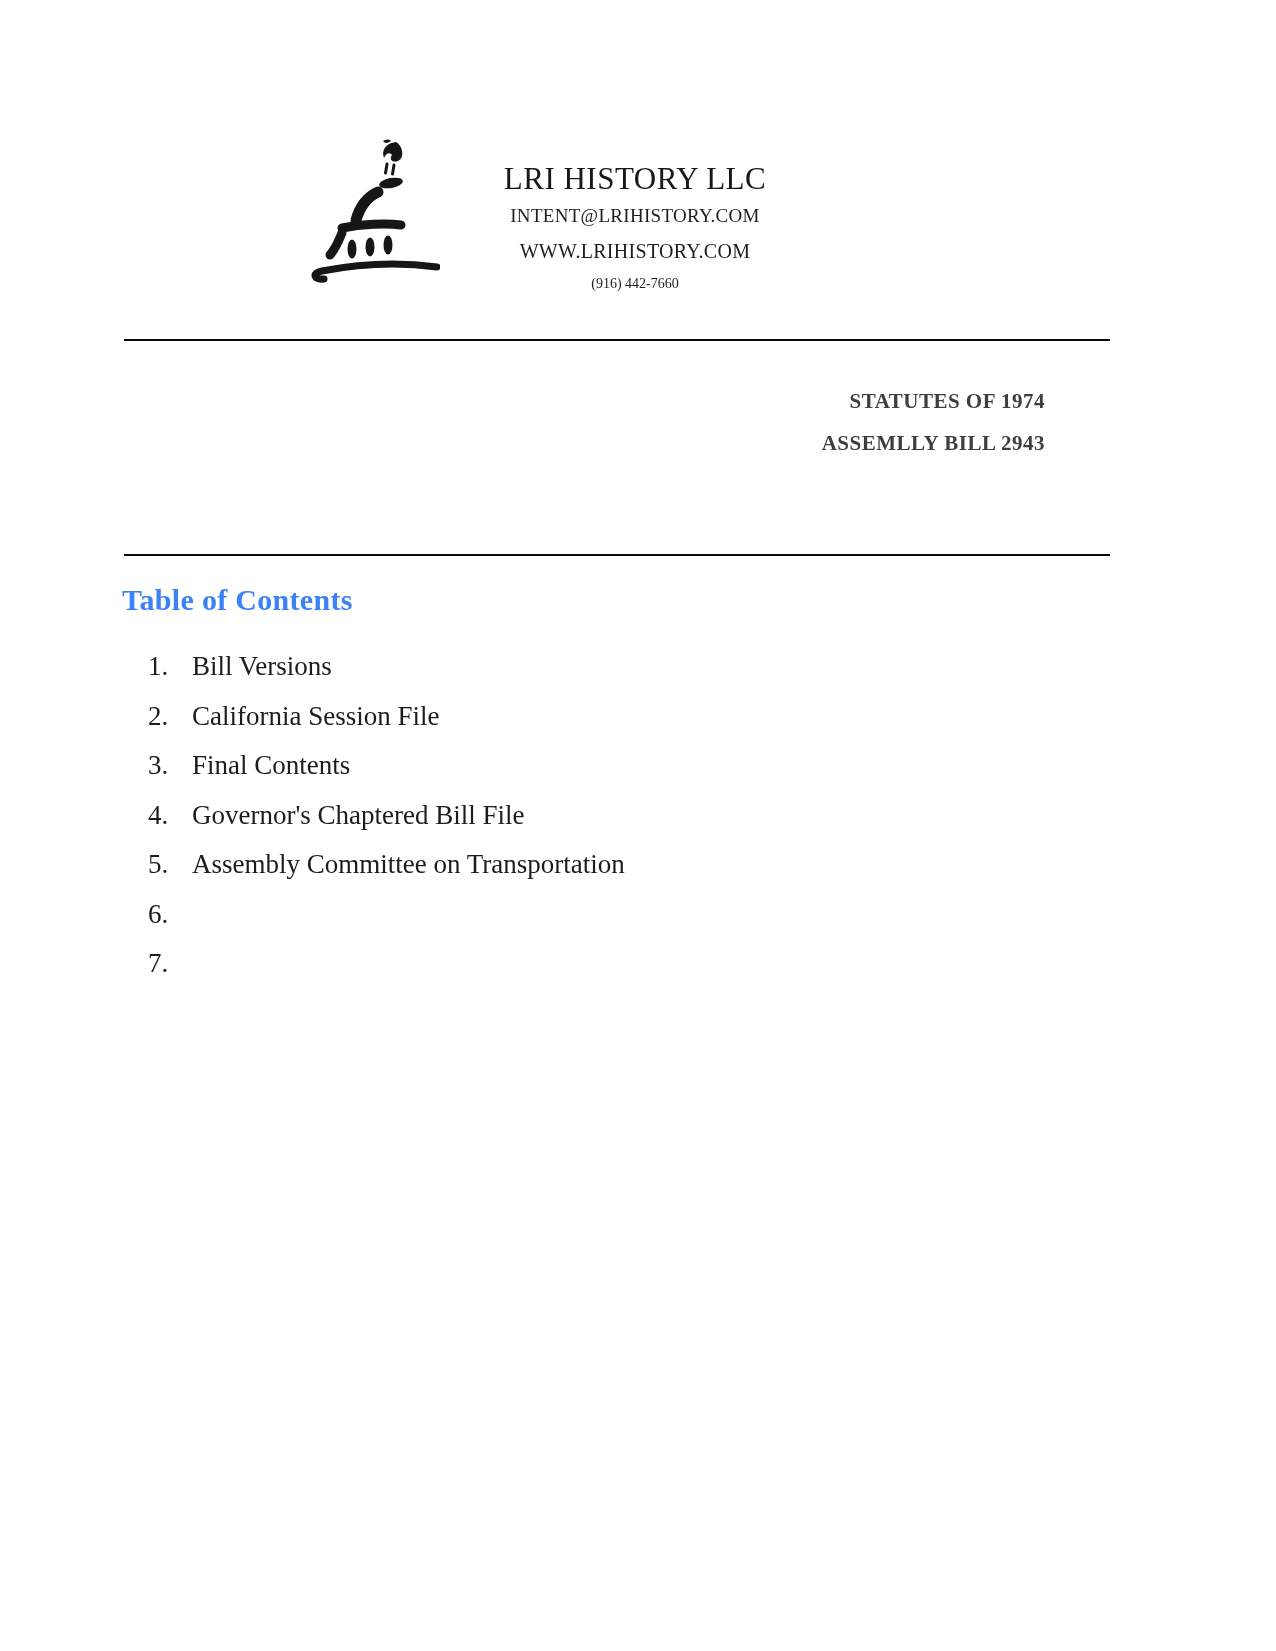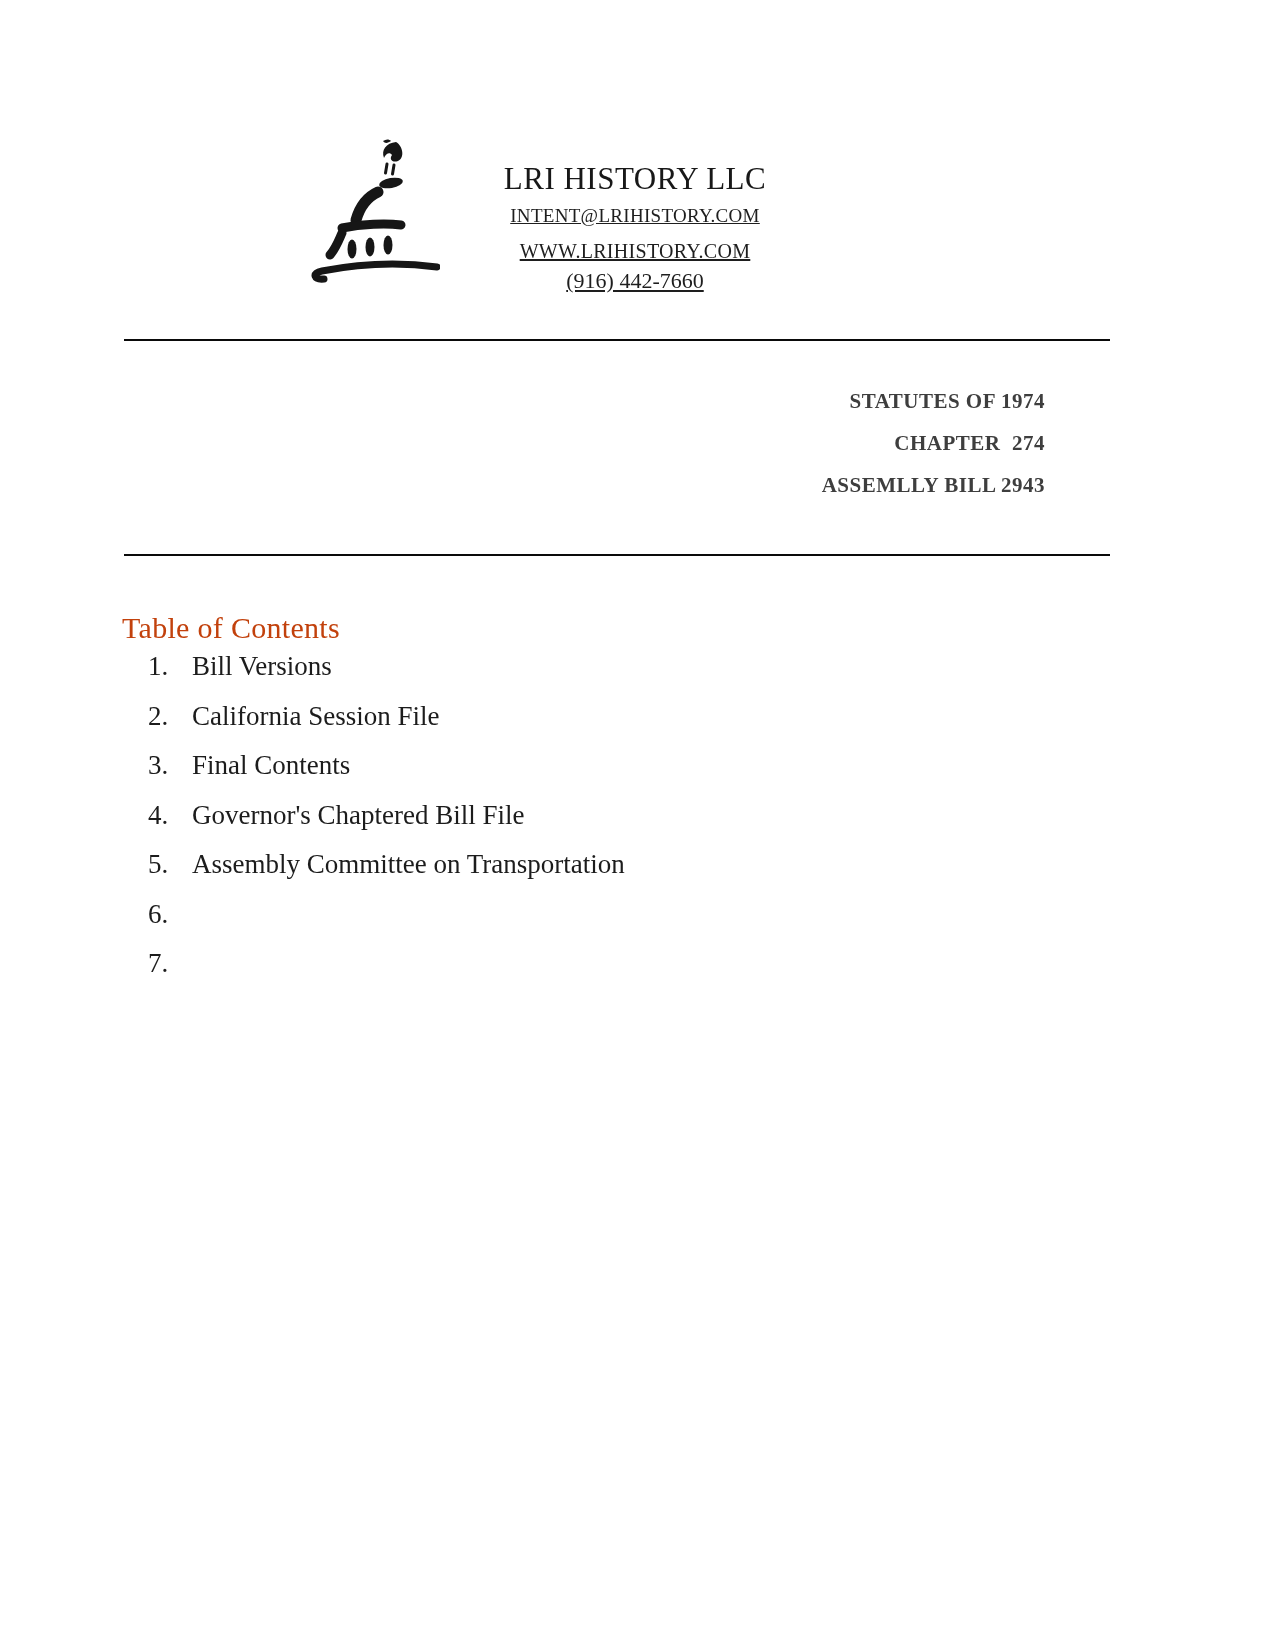--- a/index.html
+++ b/index.html
@@ -33,24 +33,24 @@
   }
   .company-name {
     position: absolute;
     left: 0; right: 0;
     top: 161px;
     font-size: 31px;
     letter-spacing: 0.5px;
     color: #181818;
     white-space: nowrap;
   }
-  .contact-line { position: absolute; left: 0; right: 0; white-space: nowrap; color: #1e1e1e; text-decoration: underline; }
+  .contact-line { position: absolute; left: 0; right: 0; white-space: nowrap; color: #1e1e1e; }
   .contact-email   { top: 205px; font-size: 19px; letter-spacing: 0.3px; }
   .contact-website { top: 240px; font-size: 20px; letter-spacing: 0.3px; }
-  .contact-phone   { top: 268px; font-size: 22px; }
+  .contact-phone   { top: 276px; font-size: 14px; }
 
   
   .rule {
     position: absolute;
     left: 124px;
     width: 986px;
     height: 2px;
     background: #0a0a0a;
   }
   .rule-top    { top: 339px; }
@@ -71,24 +71,23 @@
     letter-spacing: 0.5px;
     white-space: pre; 
   }
 
   
   .toc-heading {
     position: absolute;
     left: 122px;
     top: 583px;
     font-size: 30px;
-    font-weight: normal;
-    color: #c2410c;
+    font-weight: bold;
+    color: #3b82f6;
     letter-spacing: 0.3px;
-    margin-top: 28px;
   }
   .toc-list {
     position: absolute;
     left: 148px;
     top: 651px;
     width: 900px;
     list-style: none;
   }
   .toc-row {
     display: flex;
@@ -137,21 +136,20 @@
       <div class="contact-line contact-email">INTENT@LRIHISTORY.COM</div>
       <div class="contact-line contact-website">WWW.LRIHISTORY.COM</div>
       <div class="contact-line contact-phone">(916) 442-7660</div>
     </div>
   </div>
 
   <div class="rule rule-top"></div>
 
   <div class="title-block">
     <div class="title-line">STATUTES OF 1974</div>
-    <div class="title-line">CHAPTER  274</div>
     <div class="title-line">ASSEMLLY BILL 2943</div>
   </div>
 
   <div class="rule rule-bottom"></div>
 
   <h1 class="toc-heading">Table of Contents</h1>
 
   <ol class="toc-list">
       <li class="toc-row">
       <span class="toc-num">1.</span>

